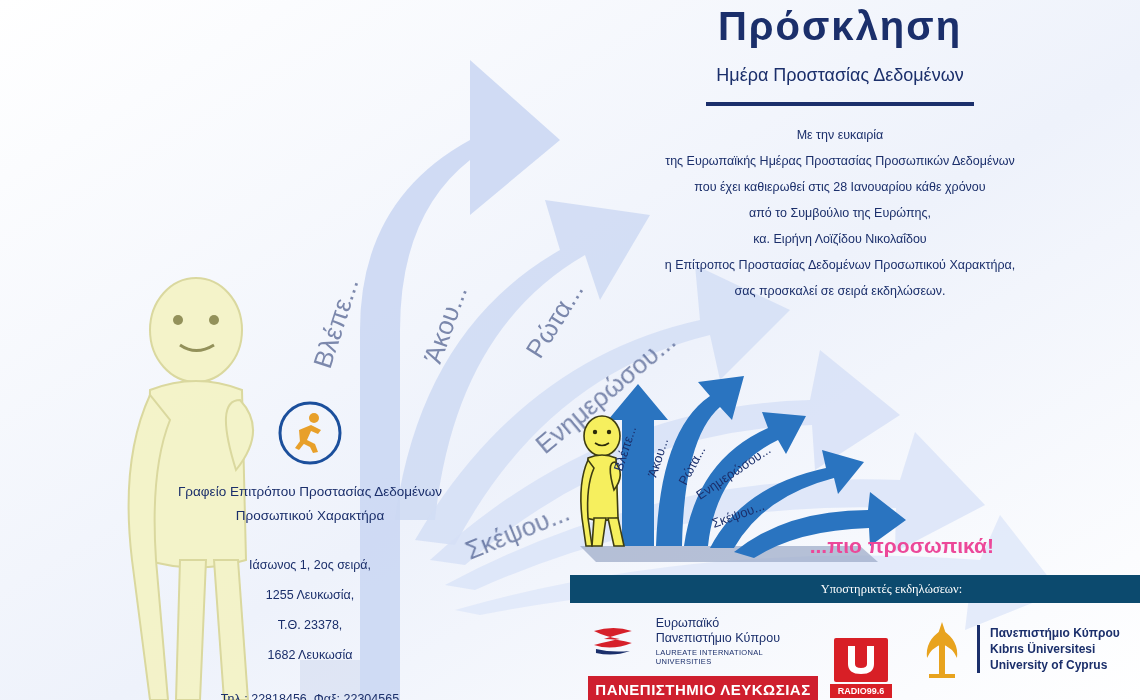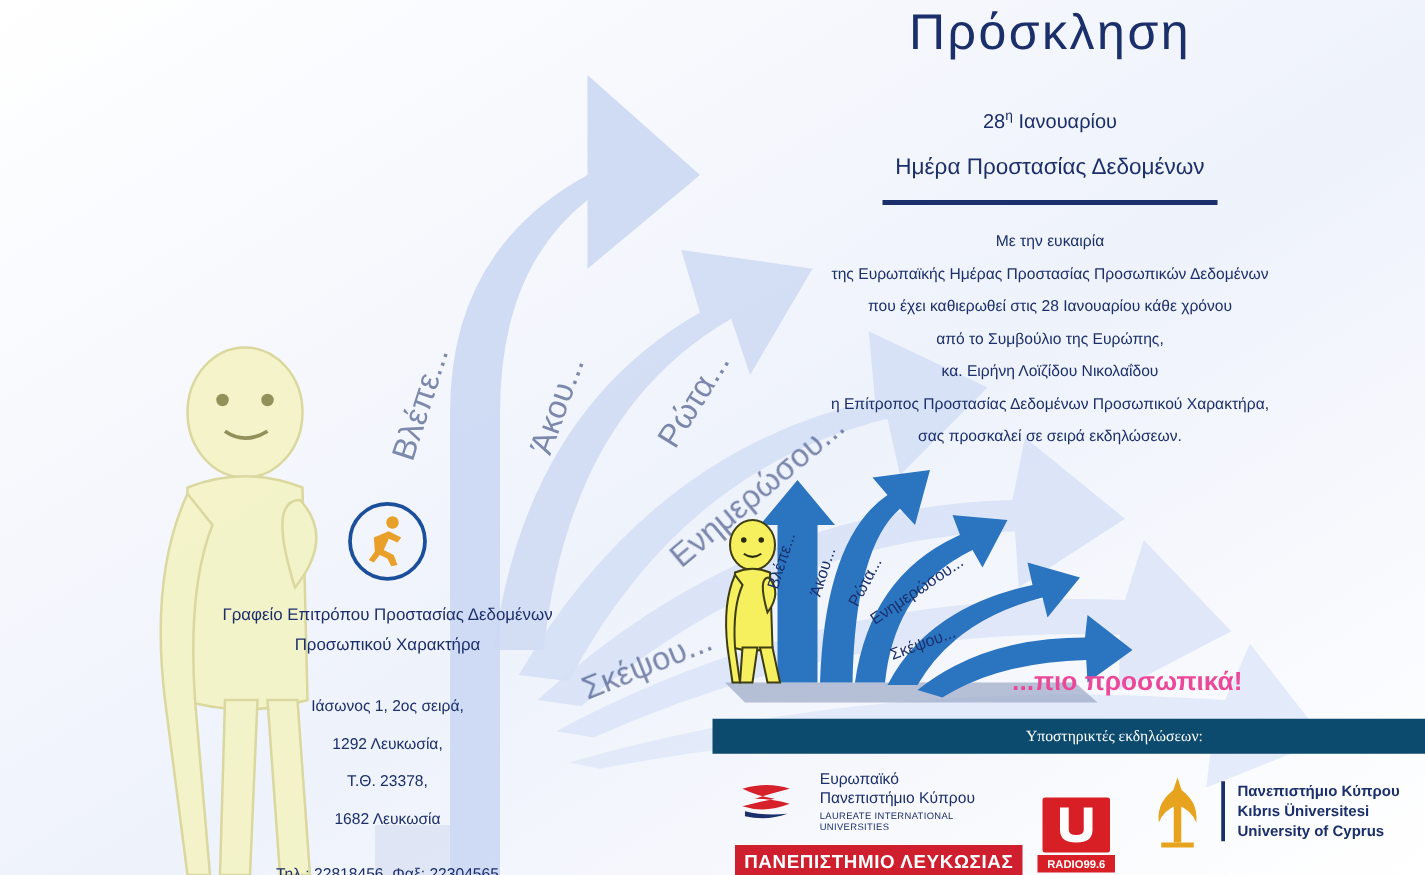--- a/index.html
+++ b/index.html
@@ -38,21 +38,21 @@
     left: 560px;
     top: 0px;
     width: 560px;
     text-align: center;
   }
   .title-main {
     font-size: 40px;
     letter-spacing: 2px;
     color: #1b2f6b;
     margin: 4px 0 0 0;
-    font-weight: 400;
+    font-weight: 700;
   }
   .subtitle-date {
     font-size: 16px;
     color: #1b2f6b;
     margin-top: 38px;
   }
   .subtitle-date sup { font-size: 11px; }
   .subtitle-day {
     font-size: 18px;
     color: #1b2f6b;
@@ -232,24 +232,20 @@
         <path d="M240 400 Q268 430 236 470 Q214 400 240 400 Z" fill="#f4f3c7" stroke="#d9d79a" stroke-width="2"></path>
         <path d="M180 560 L176 700 L200 700 L206 560 Z" fill="#f4f3c7" stroke="#d9d79a" stroke-width="2"></path>
         <path d="M214 560 L224 700 L248 700 L238 560 Z" fill="#f4f3c7" stroke="#d9d79a" stroke-width="2"></path>
       </g>
     </svg>
   </div>
 
   <div class="header-block">
     <h1 class="title-main">Πρόσκληση</h1>
 
-    <div class="subtitle-date">
-      <span>28</span><sup>η</sup>
-      <span>Ιανουαρίου</span>
-    </div>
 
     <div class="subtitle-day">Ημέρα Προστασίας Δεδομένων</div>
     <div class="rule"></div>
 
     <div class="para">
       <div>Με την ευκαιρία</div>
       <div>της Ευρωπαϊκής Ημέρας Προστασίας Προσωπικών Δεδομένων</div>
       <div>που έχει καθιερωθεί στις 28 Ιανουαρίου κάθε χρόνου</div>
       <div>από το Συμβούλιο της Ευρώπης,</div>
       <div>κα. Ειρήνη Λοϊζίδου Νικολαΐδου</div>
@@ -267,21 +263,21 @@
         <path d="M22 30 L34 25 L44 30 L41 34 L34 31 L30 40 L38 44 L41 52 L36 53 L33 47 L23 42 Z" fill="#e8a02a"></path>
         <path d="M30 40 L22 50 L18 48 L26 37 Z" fill="#e8a02a"></path>
       </svg>
     </div>
     <div class="office-name">
       <div>Γραφείο Επιτρόπου Προστασίας Δεδομένων</div>
       <div>Προσωπικού Χαρακτήρα</div>
     </div>
     <div class="office-addr">
       <div>Ιάσωνος 1, 2ος σειρά,</div>
-      <div>1292  Λευκωσία,</div>
+      <div>1255  Λευκωσία,</div>
       <div>Τ.Θ.  23378,</div>
       <div>1682  Λευκωσία</div>
     </div>
     <div class="office-phone">Τηλ.: 22818456, Φαξ: 22304565</div>
   </div>
 
   <div class="illus">
     <svg width="470" height="230" viewBox="0 0 470 230">
 
       <path d="M20 196 L300 196 L318 212 L36 212 Z" fill="#9aa8c6" opacity="0.7"></path>

